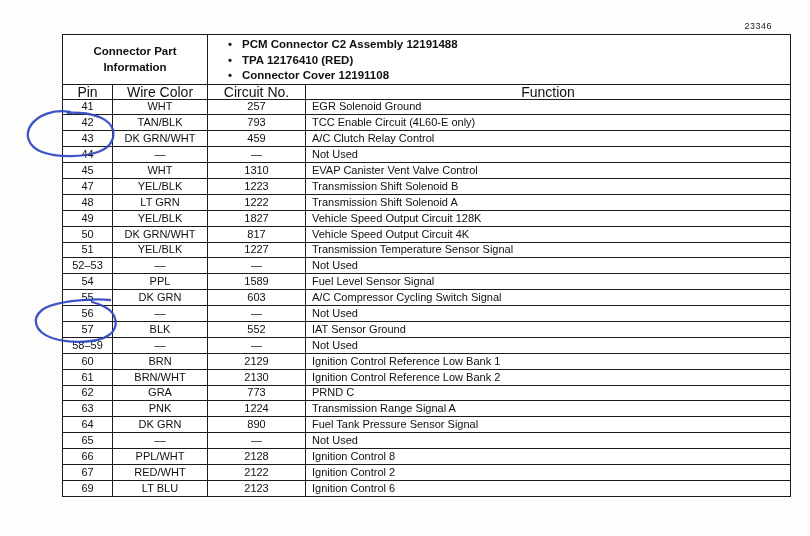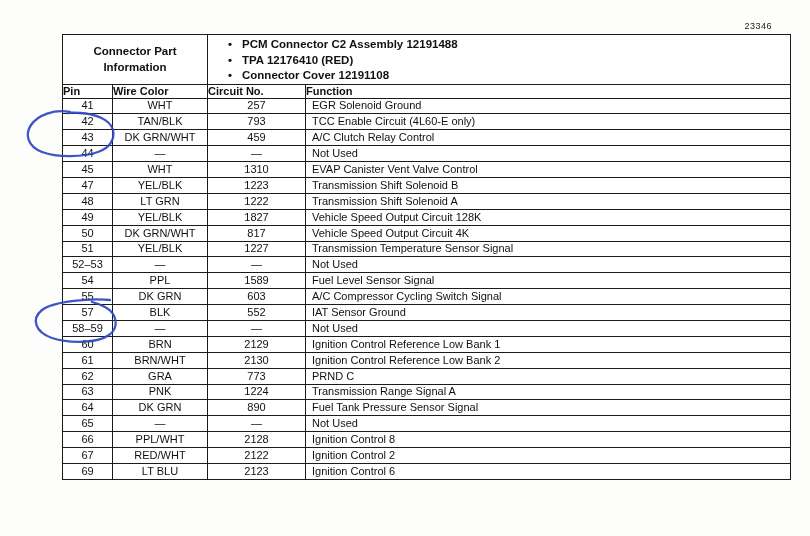--- a/index.html
+++ b/index.html
@@ -36,21 +36,21 @@
     font-weight: bold; font-size: 11.5px; text-align: center;
     line-height: 1.4; white-space: normal !important;
     padding: 0 18px !important;
   }
   .notes { text-align: left; }
   .notes ul { list-style: none; margin: 0; padding: 2px 0 0 20px; }
   .notes li { font-weight: bold; font-size: 11.5px; line-height: 15.5px; }
   .notes li::before { content: "•"; display: inline-block; width: 14px; }
 
   tr.col-head th {
-    height: 14px; font-size: 11px; font-weight: bold; text-align: left;
+    height: 14px; font-size: 14px; font-weight: normal; text-align: center;
     line-height: 1;
   }
 
   tbody td {
     height: 15.9px; font-size: 11px; text-align: center; line-height: 1;
   }
   tbody td:last-child { text-align: left; padding-left: 6px; }
 
   svg.annotations {
     position: absolute; left: 0; top: 0; width: 810px; height: 536px;
@@ -168,20 +168,26 @@
           <td>1589</td>
           <td>Fuel Level Sensor Signal</td>
         </tr>
         <tr>
           <td>55</td>
           <td>DK GRN</td>
           <td>603</td>
           <td>A/C Compressor Cycling Switch Signal</td>
         </tr>
         <tr>
+          <td>56</td>
+          <td>—</td>
+          <td>—</td>
+          <td>Not Used</td>
+        </tr>
+        <tr>
           <td>57</td>
           <td>BLK</td>
           <td>552</td>
           <td>IAT Sensor Ground</td>
         </tr>
         <tr>
           <td>58–59</td>
           <td>—</td>
           <td>—</td>
           <td>Not Used</td>

